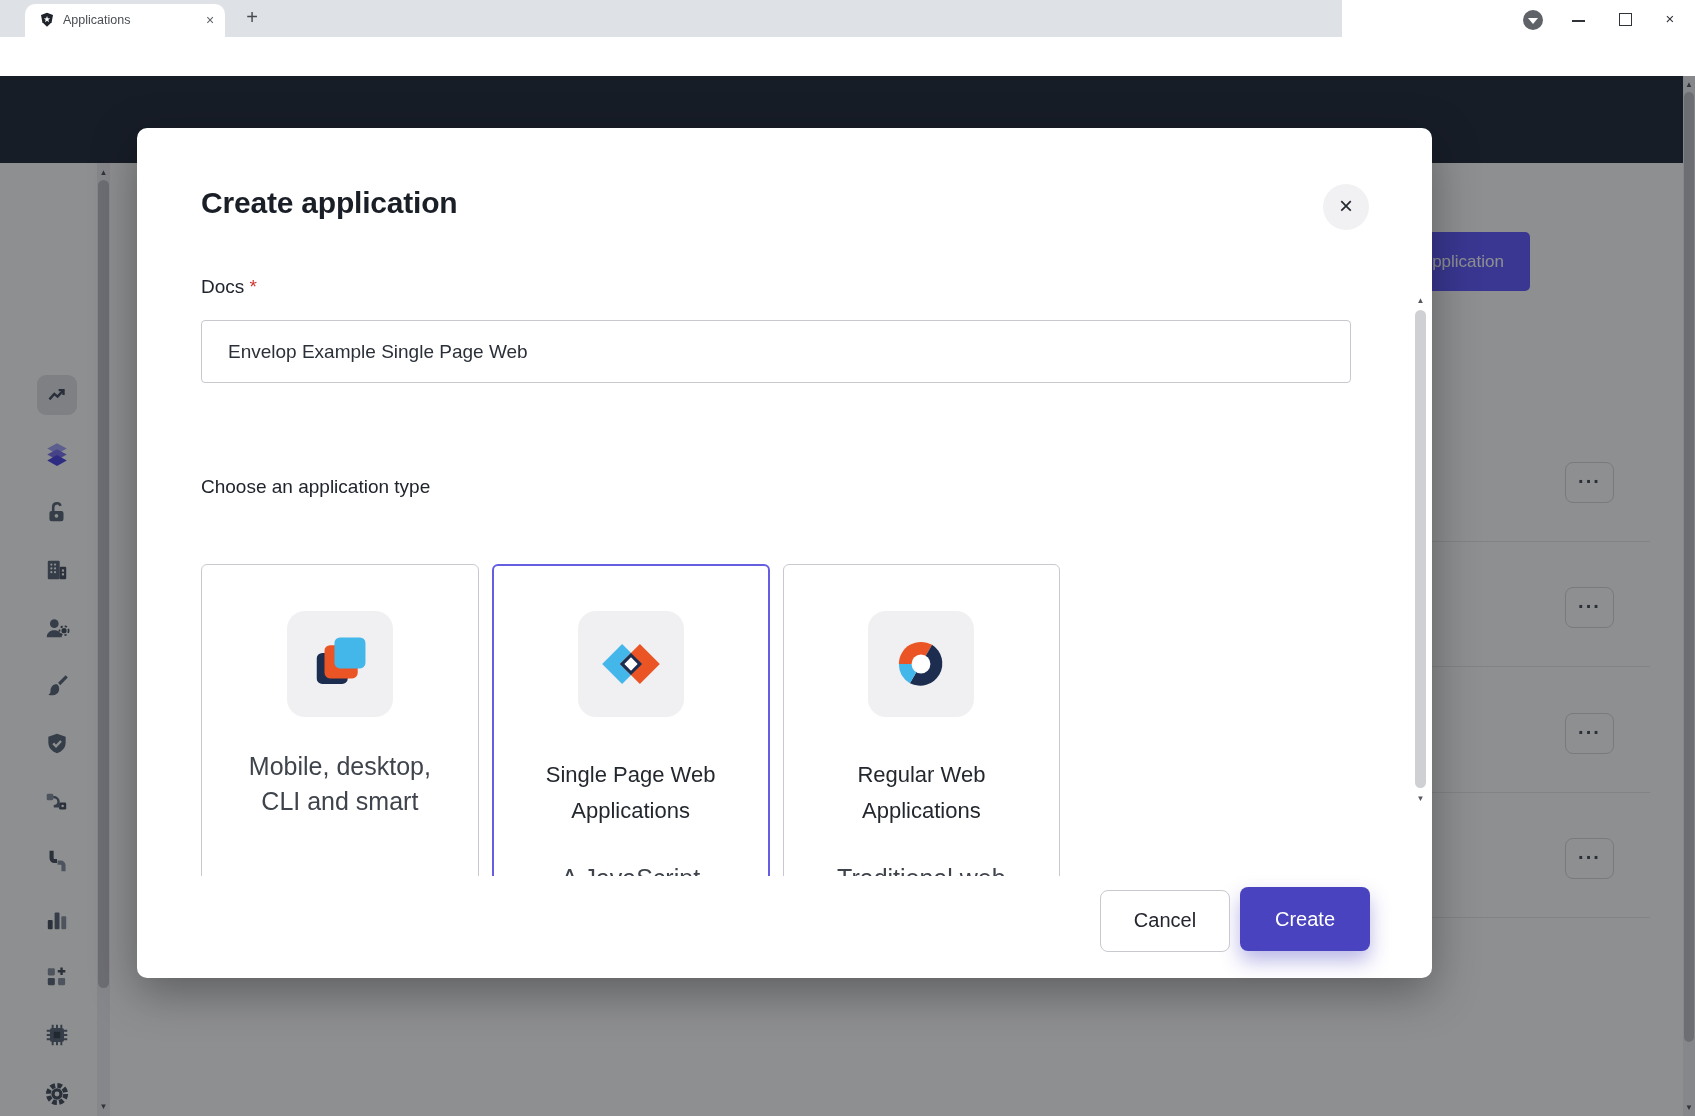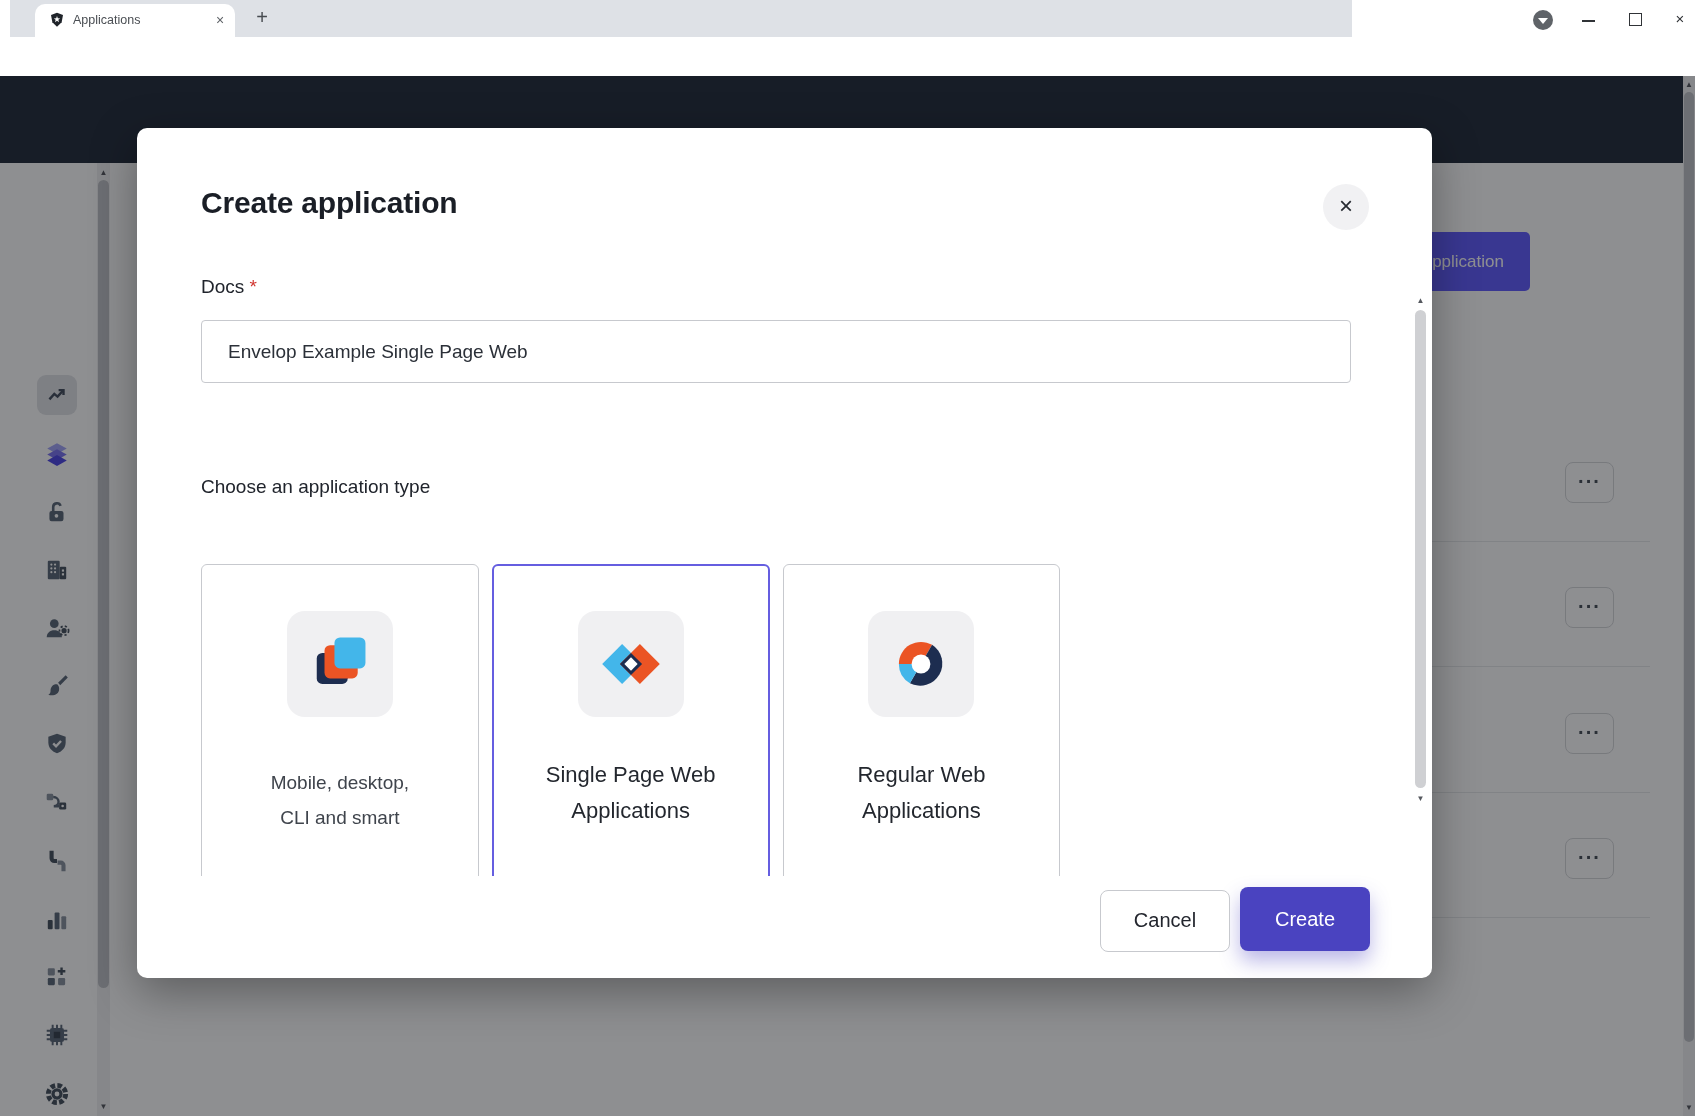--- a/index.html
+++ b/index.html
@@ -2,21 +2,21 @@
 <html><head>
 <meta charset="utf-8">
 <style>
   html,body{margin:0;padding:0;background:#555;}
   #screen{position:relative;width:1695px;height:1116px;background:#fff;overflow:hidden;
           font-family:"Liberation Sans", sans-serif; -webkit-font-smoothing:antialiased;}
   .abs{position:absolute;}
   svg{display:block;}
 
   
-  .titlebar{left:10px;top:0;width:1342px;height:37px;background:#dee1e6;}
+  .titlebar{left:0;top:0;width:1342px;height:37px;background:#dee1e6;}
   .tab{left:25px;top:4px;width:200px;height:33px;background:#fff;border-radius:10px 10px 0 0;}
   .tab-title{left:38px;top:9px;font-size:12.5px;color:#4a4e53;}
   .tab-close{left:176px;top:8px;font-size:14px;color:#5f6368;width:18px;height:18px;text-align:center;line-height:17px;border-radius:50%;}
   .newtab{left:240px;top:6px;font-size:20px;color:#474b50;width:24px;height:24px;text-align:center;line-height:23px;}
   .updcirc{left:1523px;top:10px;width:20px;height:20px;border-radius:50%;background:#5f6368;}
   .updcirc .tri{position:absolute;left:5px;top:8px;width:0;height:0;border-left:5px solid transparent;border-right:5px solid transparent;border-top:6px solid #fff;}
   .winbtn{top:6px;width:34px;height:26px;color:#303337;text-align:center;line-height:26px;font-size:15px;}
   .min-glyph{position:absolute;left:11px;top:14px;width:13px;height:2px;background:#303337;}
   .max-glyph{position:absolute;left:11px;top:7px;width:11px;height:11px;border:1.6px solid #303337;}
 
@@ -64,21 +64,21 @@
   .m-input input{width:100%;height:100%;box-sizing:border-box;border:1px solid #c7c9ce;border-radius:4px;padding:0 26px;font-size:19px;color:#2b3038;font-family:"Liberation Sans",sans-serif;outline:none;}
   .m-help{left:64px;top:276px;font-size:19px;color:#6a6e76;}
   .m-typelbl{left:64px;top:348px;font-size:19px;color:#20242c;}
   .cards-viewport{left:64px;top:436px;width:1150px;height:312px;overflow:hidden;}
   .cards{display:grid;grid-template-columns:repeat(4,1fr);gap:13px;}
   .card{height:420px;border:1px solid #c7c9ce;border-radius:6px;background:#fff;box-sizing:border-box;}
   .card.selected{border:2px solid #655ee0;}
   .icon-tile{width:106px;height:106px;border-radius:18px;background:#f0f0f2;margin:46px auto 0;display:flex;align-items:center;justify-content:center;}
   .card.selected .icon-tile{margin-top:45px;}
   .card-title{margin-top:40px;font-size:22px;line-height:36px;color:#23272e;text-align:center;padding:0 44px;}
-  .card-desc{margin-top:48px;font-size:19px;line-height:35px;color:#3f444c;text-align:center;}
+  .card-desc{margin-top:32px;font-size:25px;line-height:35px;color:#3f444c;text-align:center;}
   .m-cancel{left:963px;top:762px;width:128px;height:60px;border:1px solid #c7c9ce;border-radius:8px;background:#fff;color:#23262e;font-size:20px;text-align:center;line-height:58px;}
   .m-create{left:1103px;top:759px;width:130px;height:64px;border-radius:8px;background:#4a43c0;color:#fff;font-size:20px;font-weight:500;text-align:center;line-height:64px;box-shadow:0 10px 20px rgba(74,67,192,0.38);}
 </style>
 </head>
 <body>
 
 <div id="screen">
 
   <div class="abs titlebar">
     <div class="abs tab">

